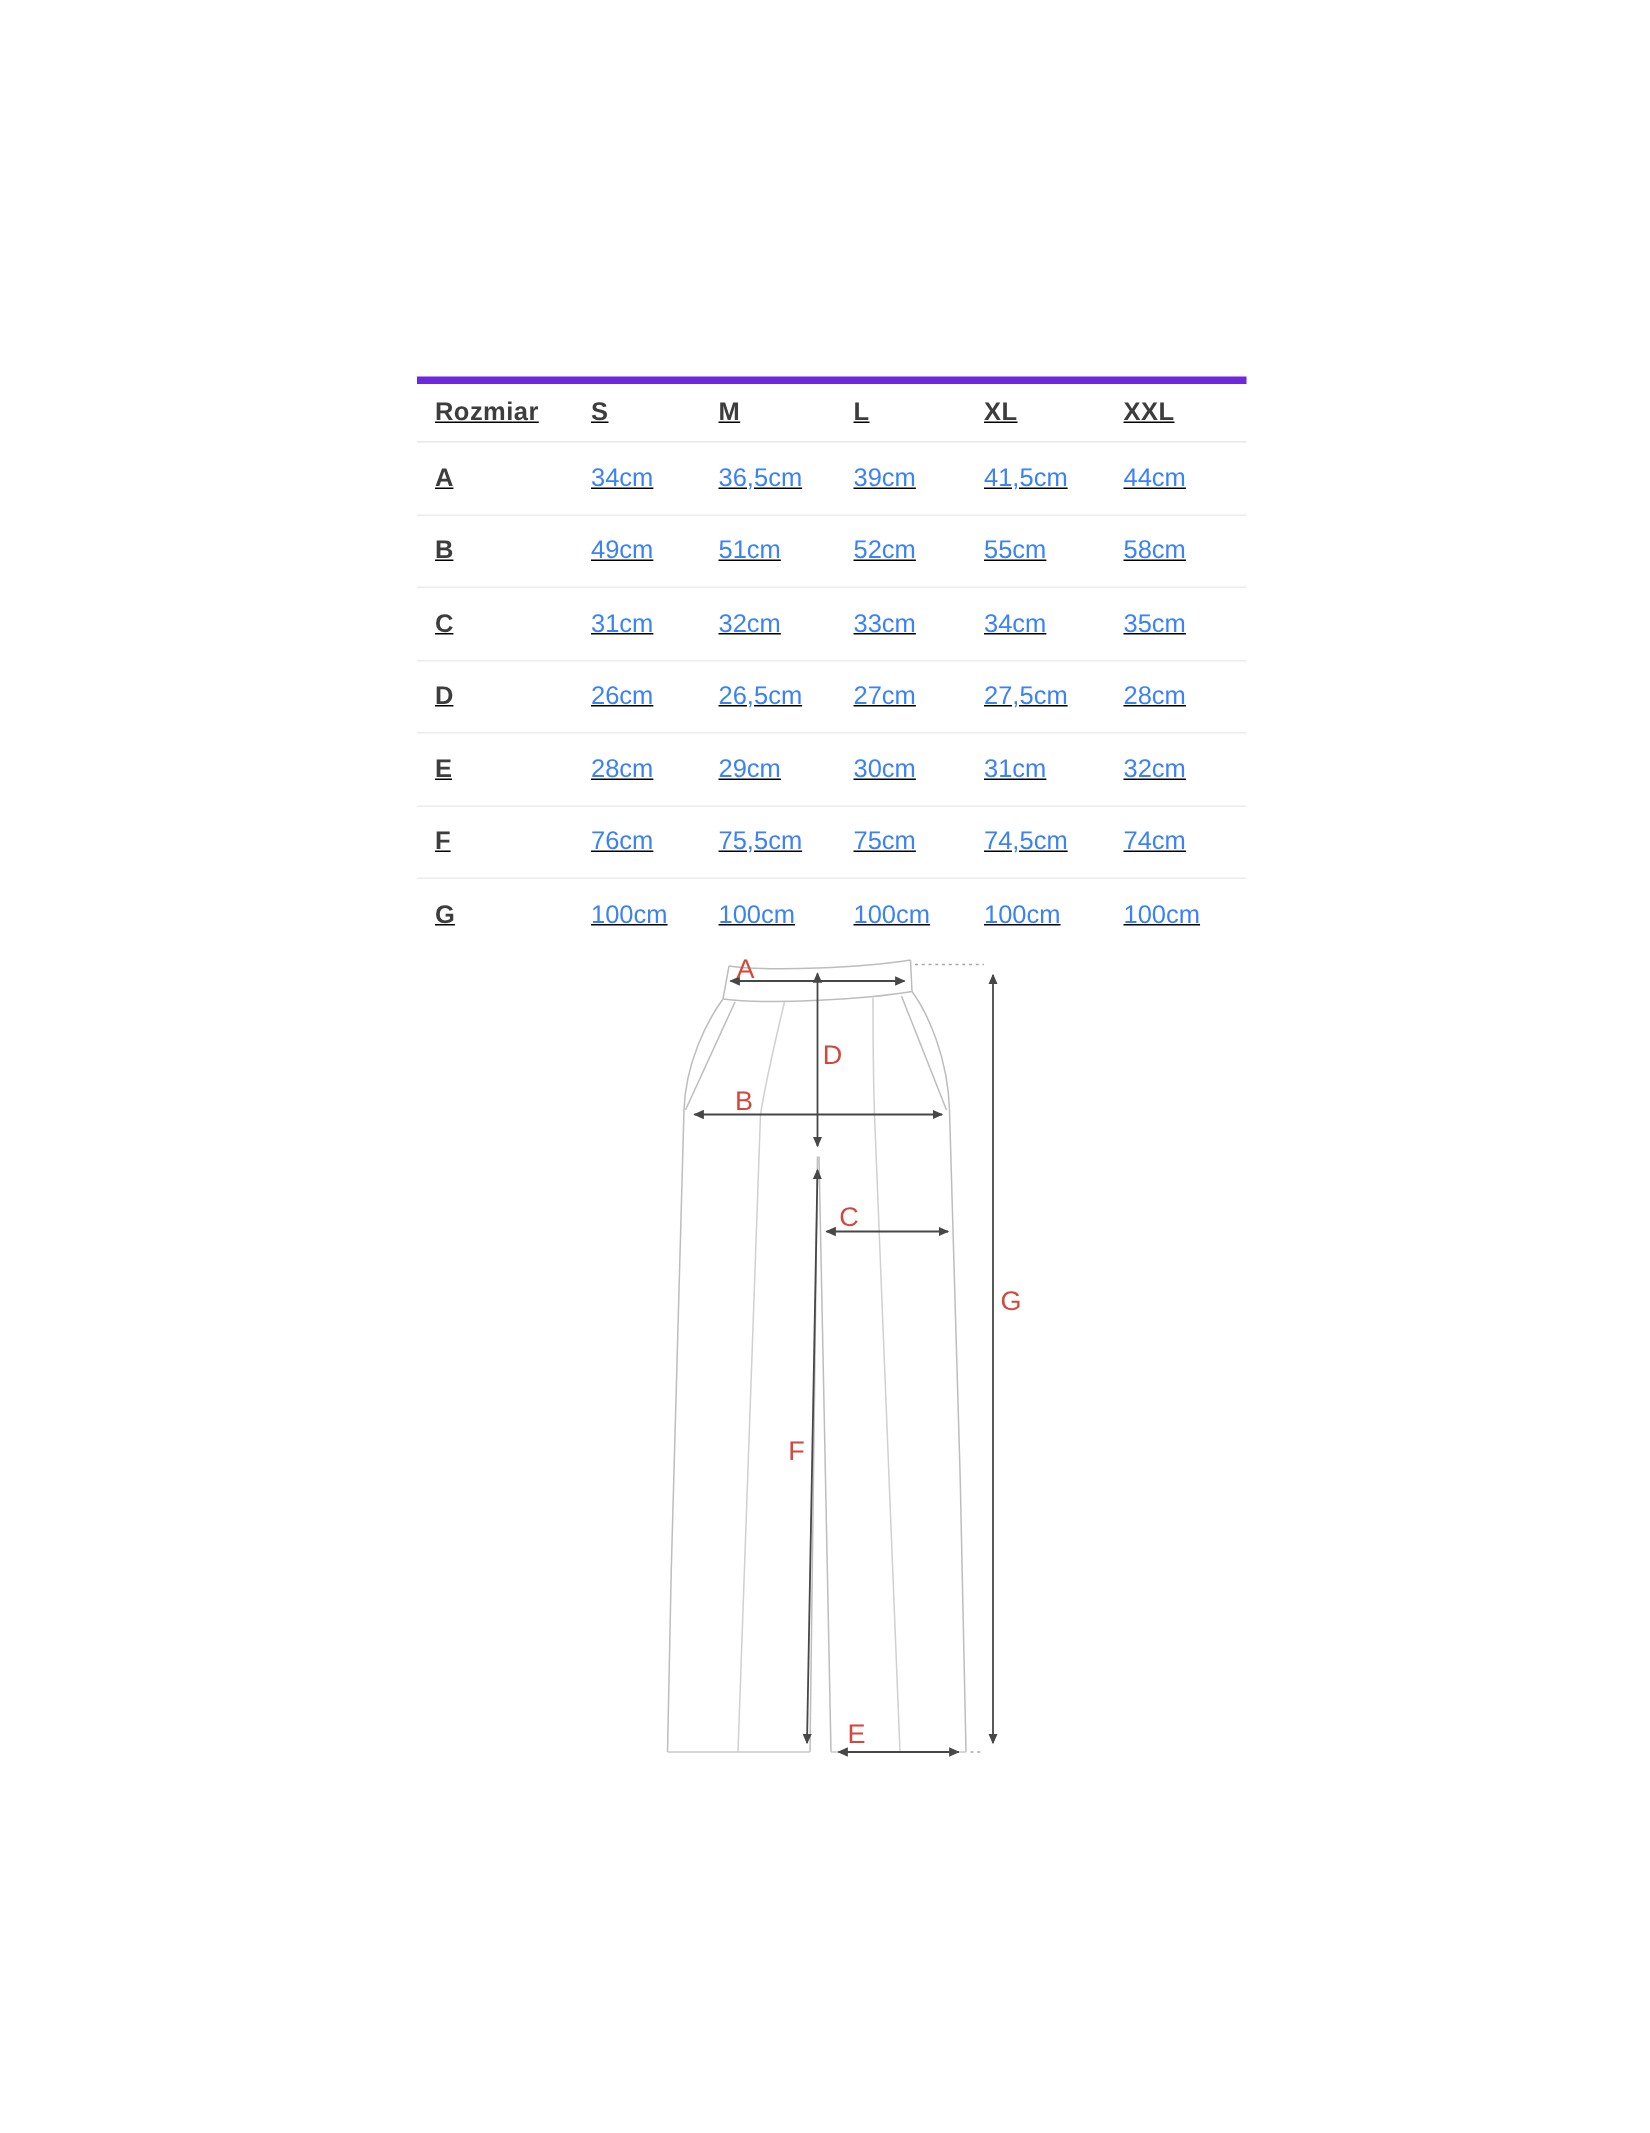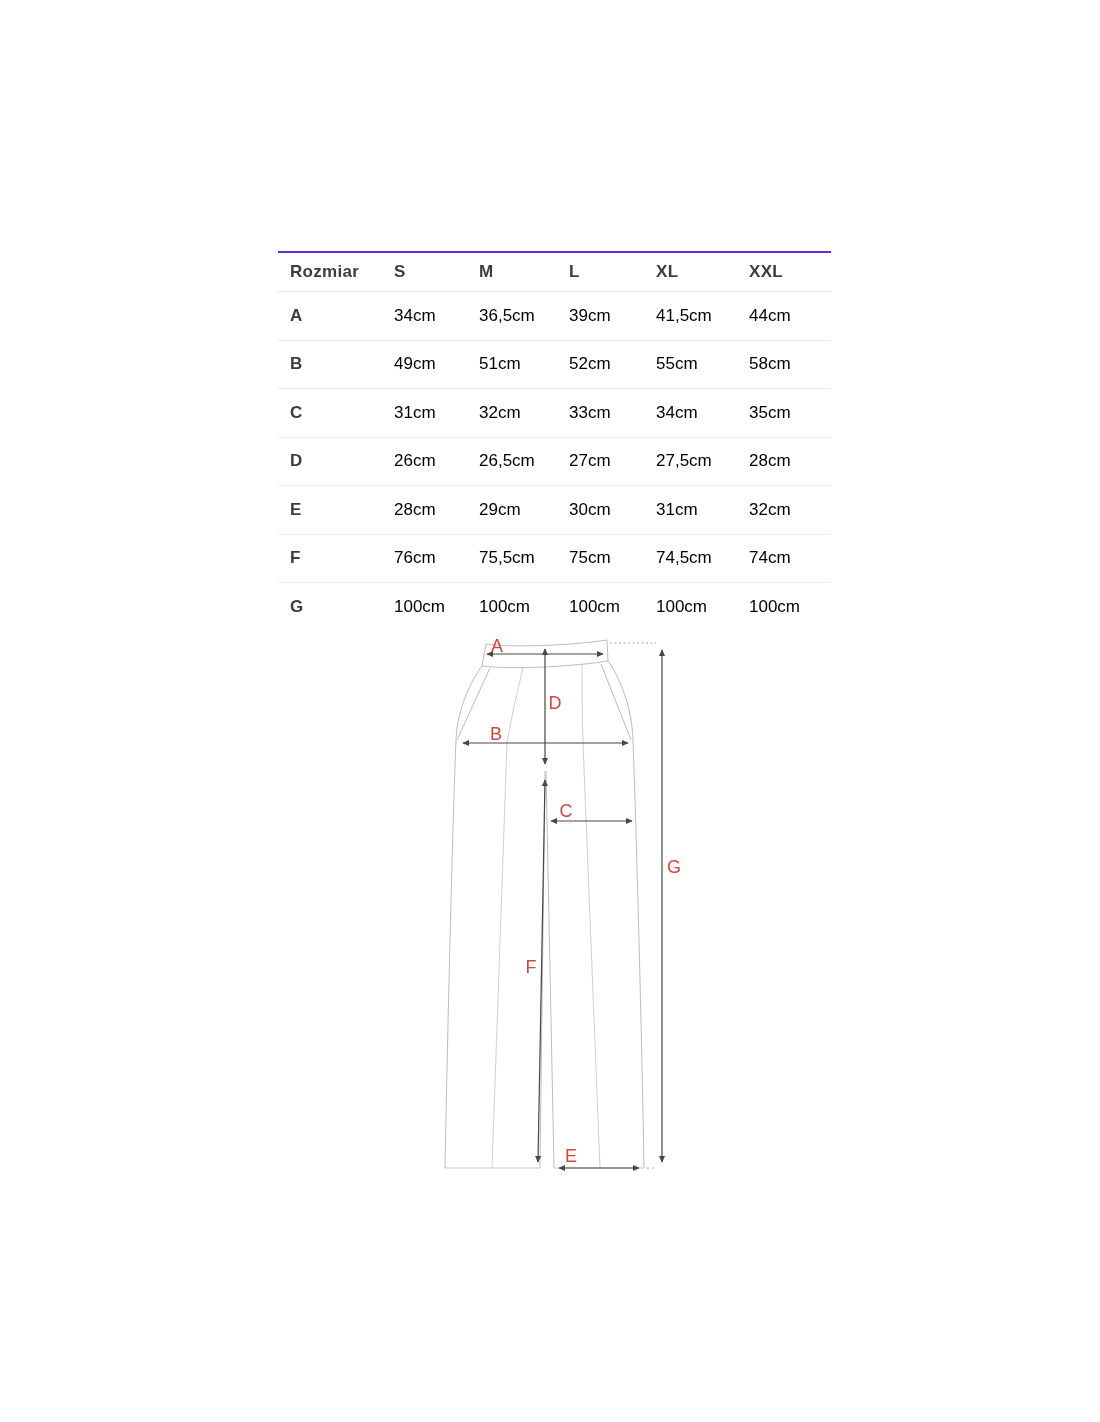--- a/index.html
+++ b/index.html
@@ -10,41 +10,42 @@
     background:#ffffff;
     font-family:"Liberation Sans", sans-serif;
     overflow:hidden;
   }
   
   .size-table{
     position:absolute;
     left:278px;
     top:251px;
     width:553px;
-    border-top:2px solid #6d28d9;
+    border-top:5px solid #6d28d9;
     font-size:17px;
+    text-decoration:underline;
   }
   .trow{
     display:grid;
     grid-template-columns:104px 85px 90px 87px 93px 1fr;
     align-items:center;
     padding-left:12px;
     box-sizing:border-box;
     height:48.5px;
     border-bottom:1px solid #ececec;
   }
   .trow.thead{
     height:39px;
     border-bottom:1px solid #e8e8e8;
   }
   .trow.last{border-bottom:none;}
   .cell{white-space:nowrap;}
   .th{font-weight:700;color:#3d3d3d;letter-spacing:.3px;}
   .rl{font-weight:700;color:#3d3d3d;}
-  .val{color:#000000;}
+  .val{color:#3b82f6;}
   
   .diagram{
     position:absolute;
     left:420px;
     top:628px;
   }
   .outline{stroke:#bdbdbd;stroke-width:1;fill:none;}
   .crease{stroke:#d0d0d0;stroke-width:1;fill:none;}
   .hem{stroke:#c9c9c9;stroke-width:1;fill:none;}
   .measure{stroke:#474747;stroke-width:1.2;fill:none;}

